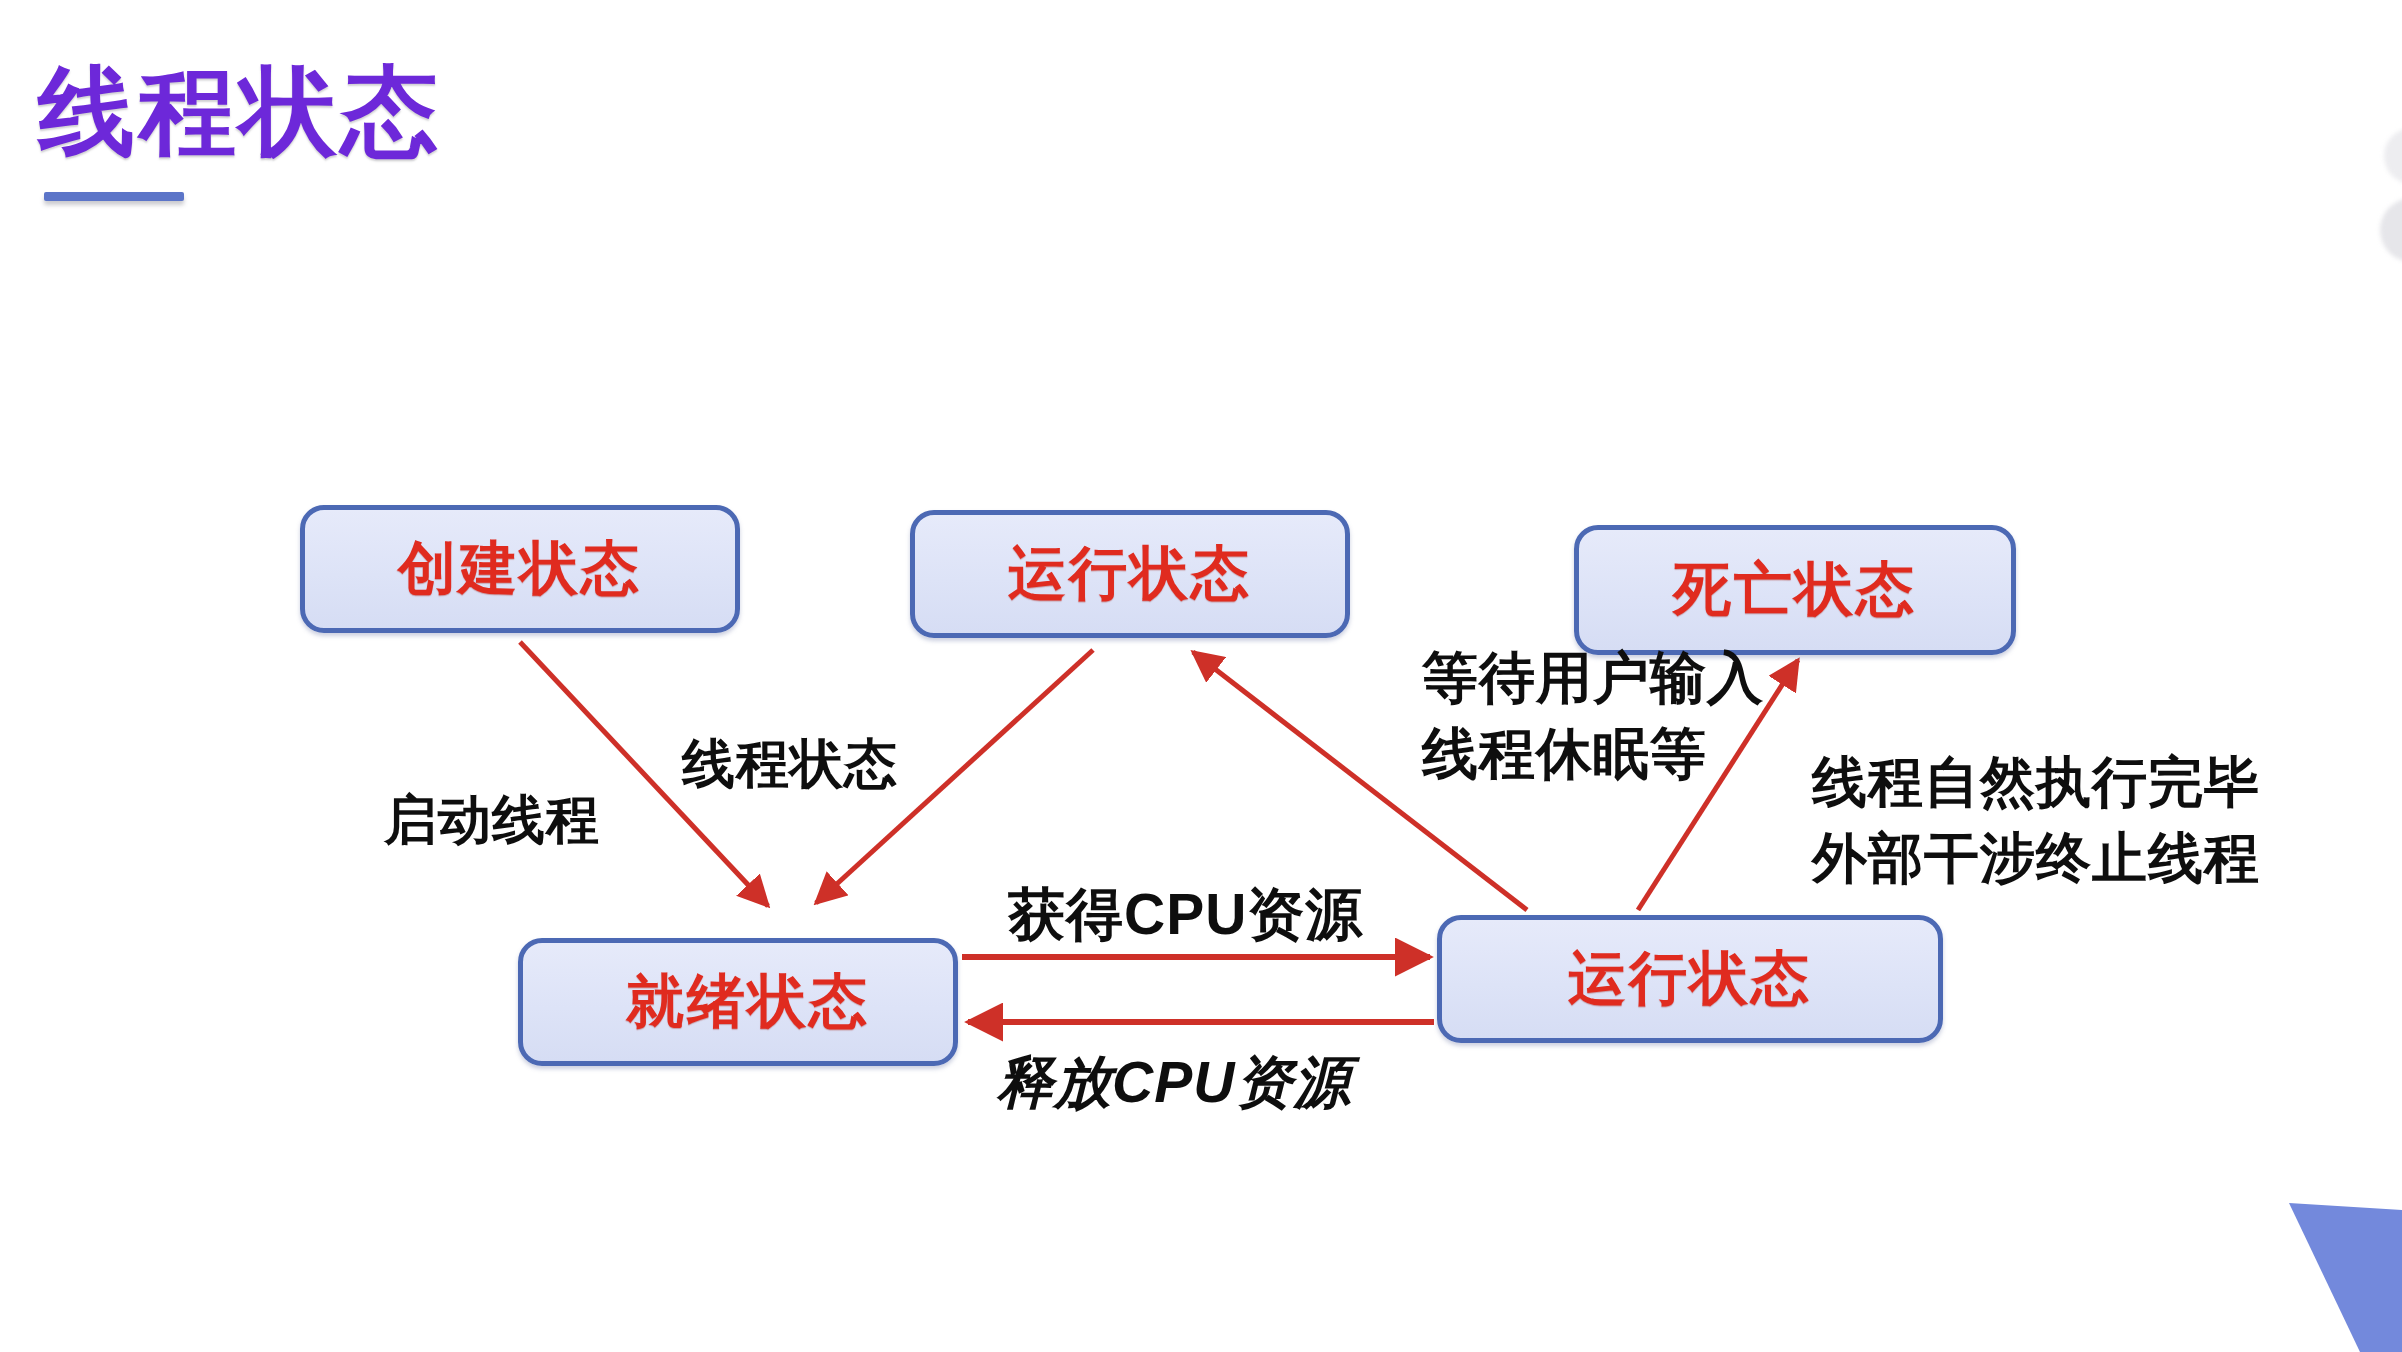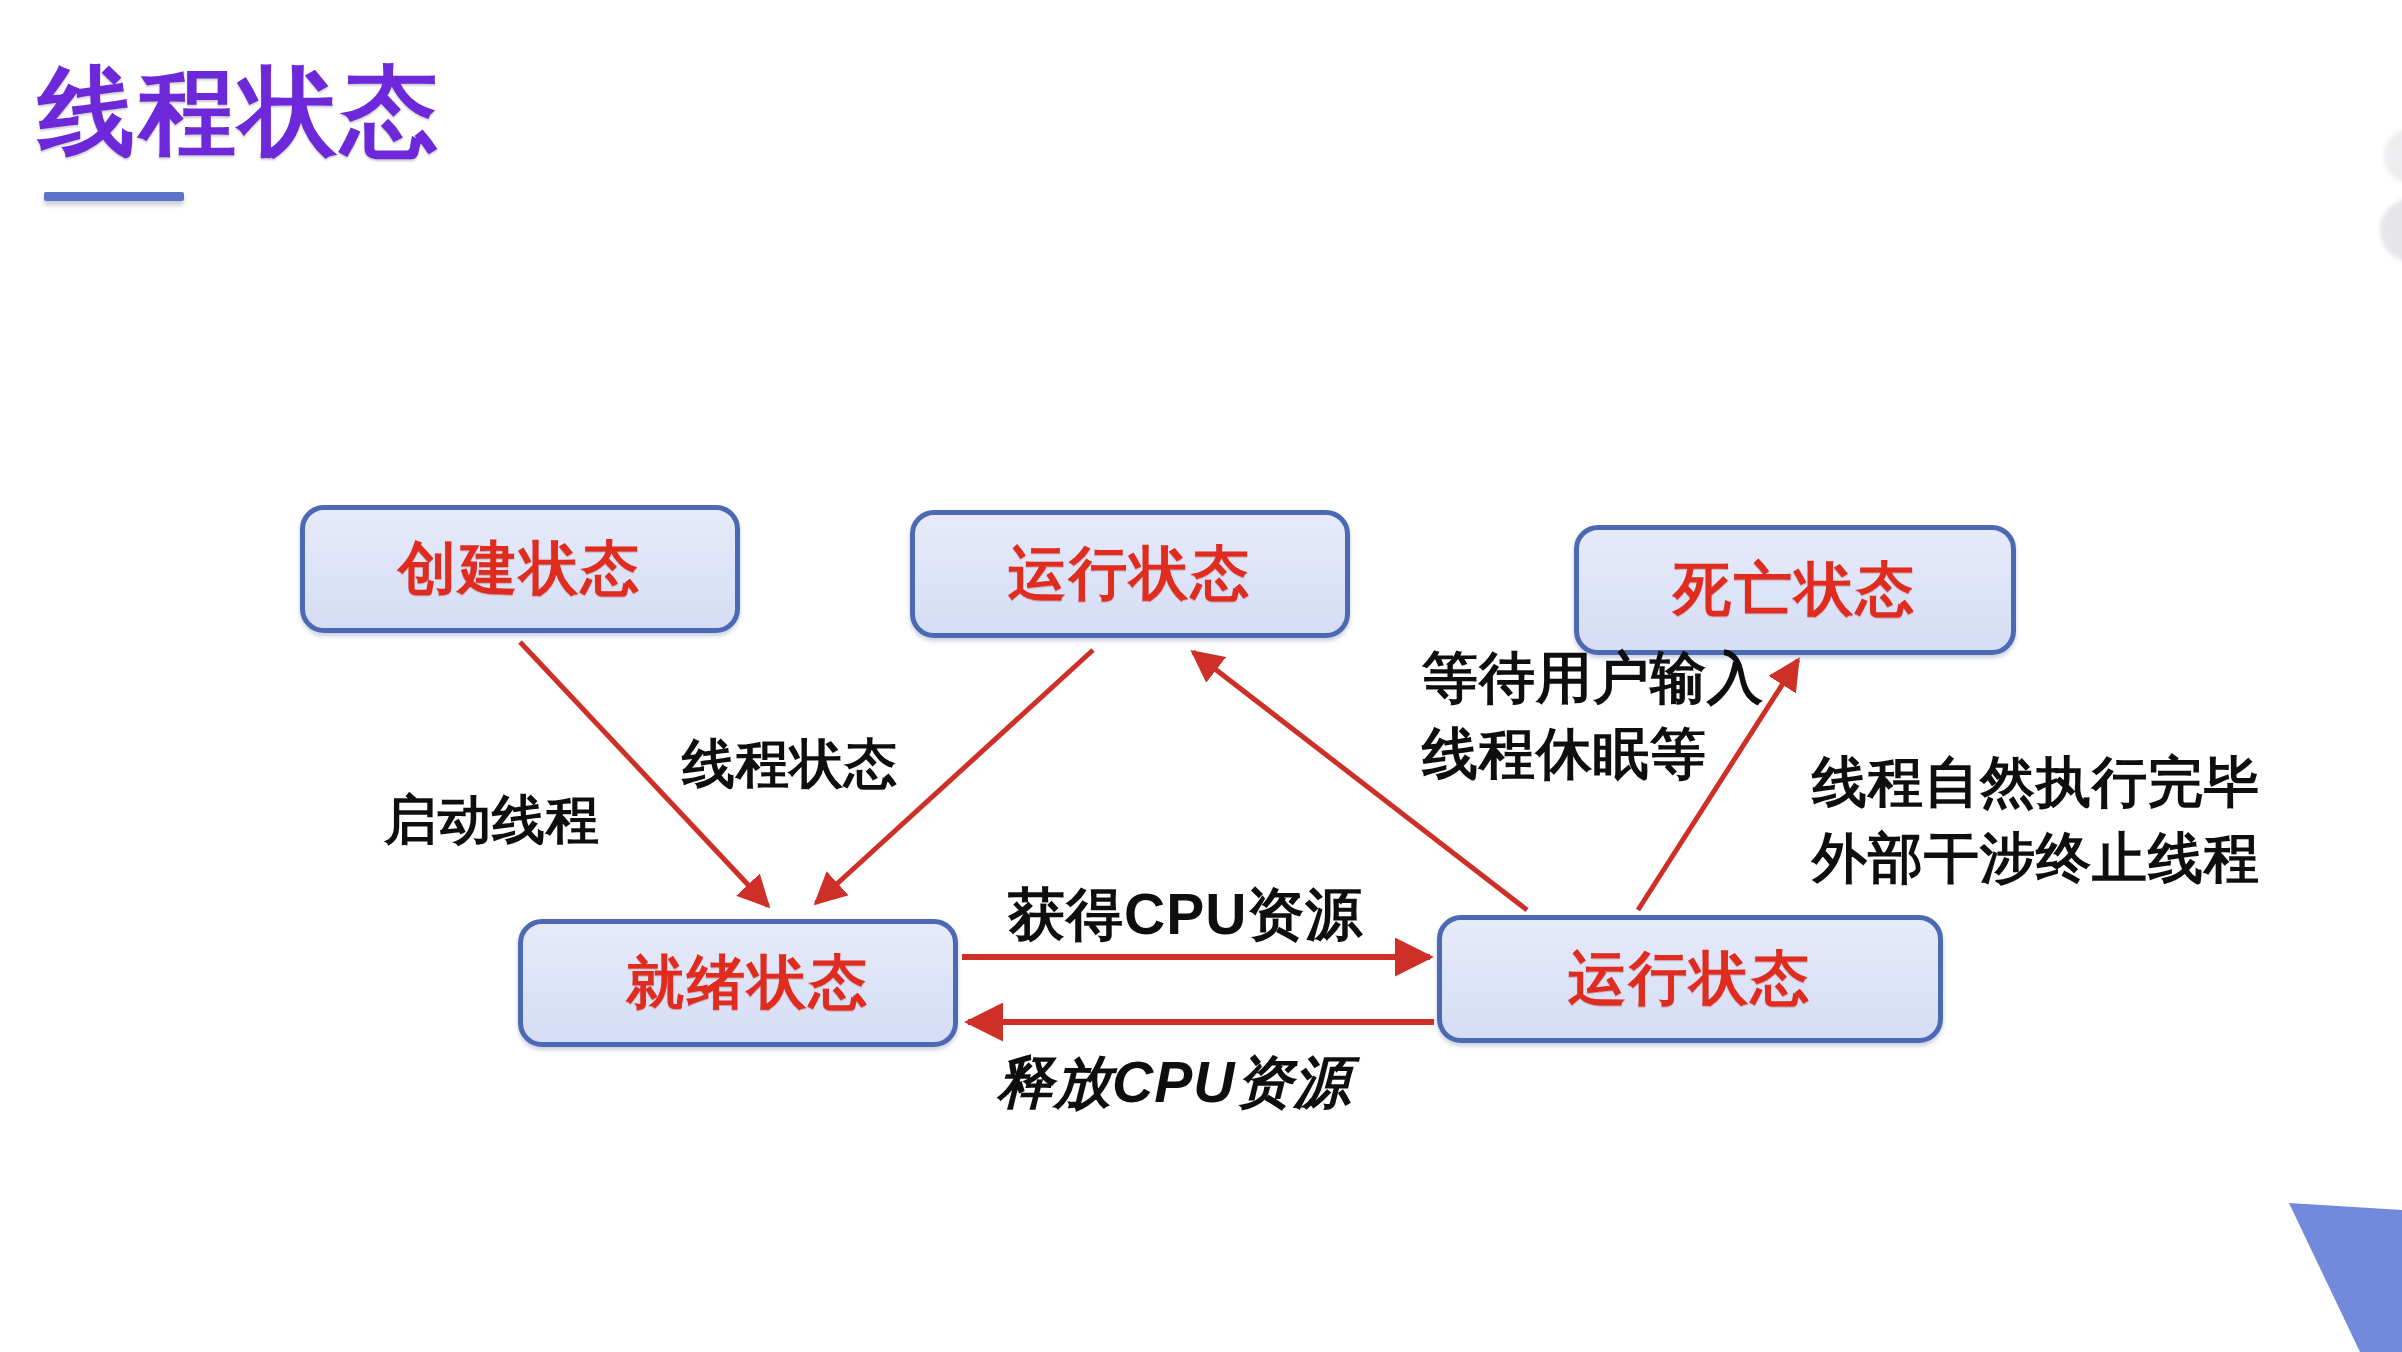--- a/index.html
+++ b/index.html
@@ -54,21 +54,21 @@
     justify-content: center;
     font-size: 58px;
     font-weight: bold;
     letter-spacing: 3px;
     color: #e02b1f;
     text-shadow: 0 1px 1px rgba(160,30,20,0.35);
   }
   .node-created { left: 300px; top: 505px; }
   .node-blocked { left: 910px; top: 510px; }
   .node-dead    { left: 1560px; top: 525px; width: 442px; height: 130px; margin-left: 14px; }
-  .node-ready   { left: 518px; top: 919px; padding-left: 20px; }
+  .node-ready   { left: 518px; top: 938px; padding-left: 20px; }
   .node-running { left: 1437px; top: 915px; width: 506px; }
 
   
   .arrow-layer {
     position: absolute;
     left: 0; top: 0;
     width: 2402px;
     height: 1352px;
     pointer-events: none;
   }

